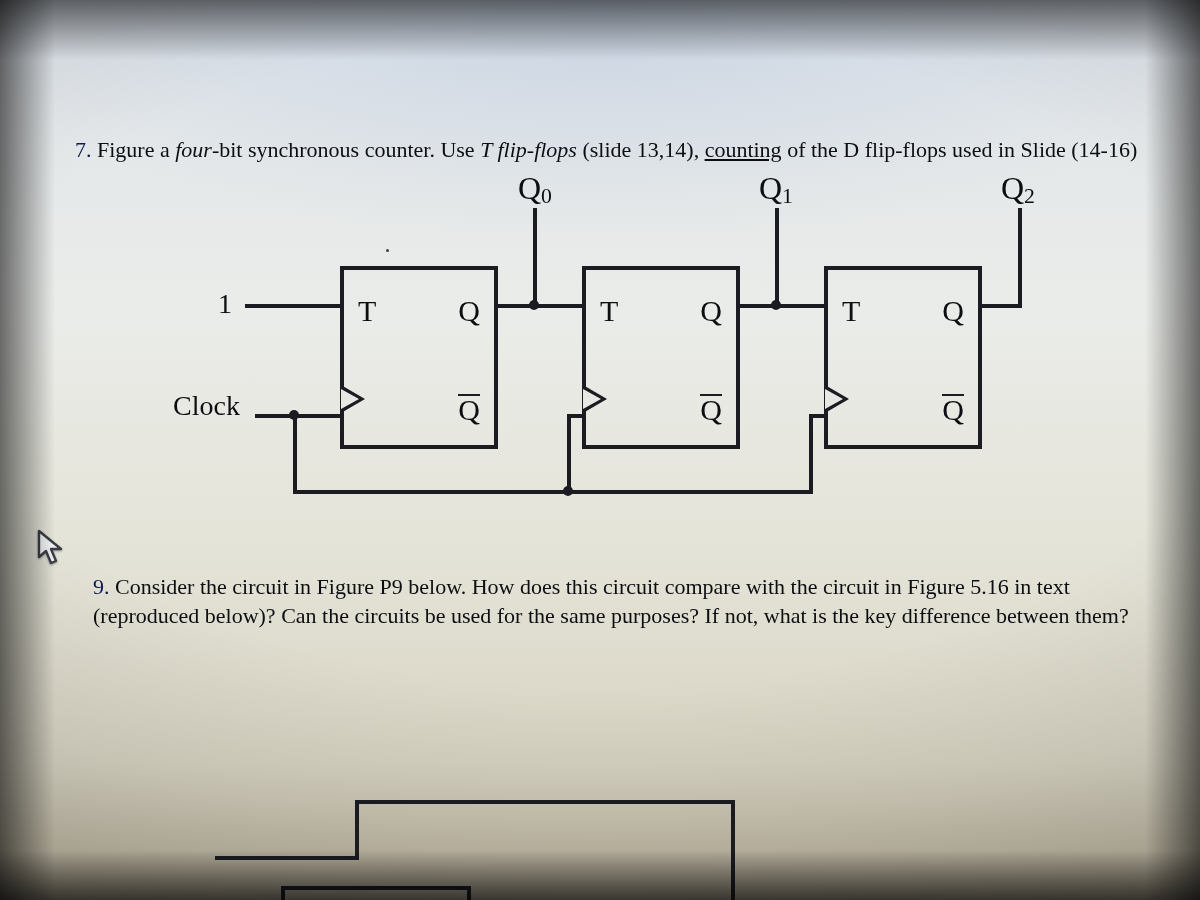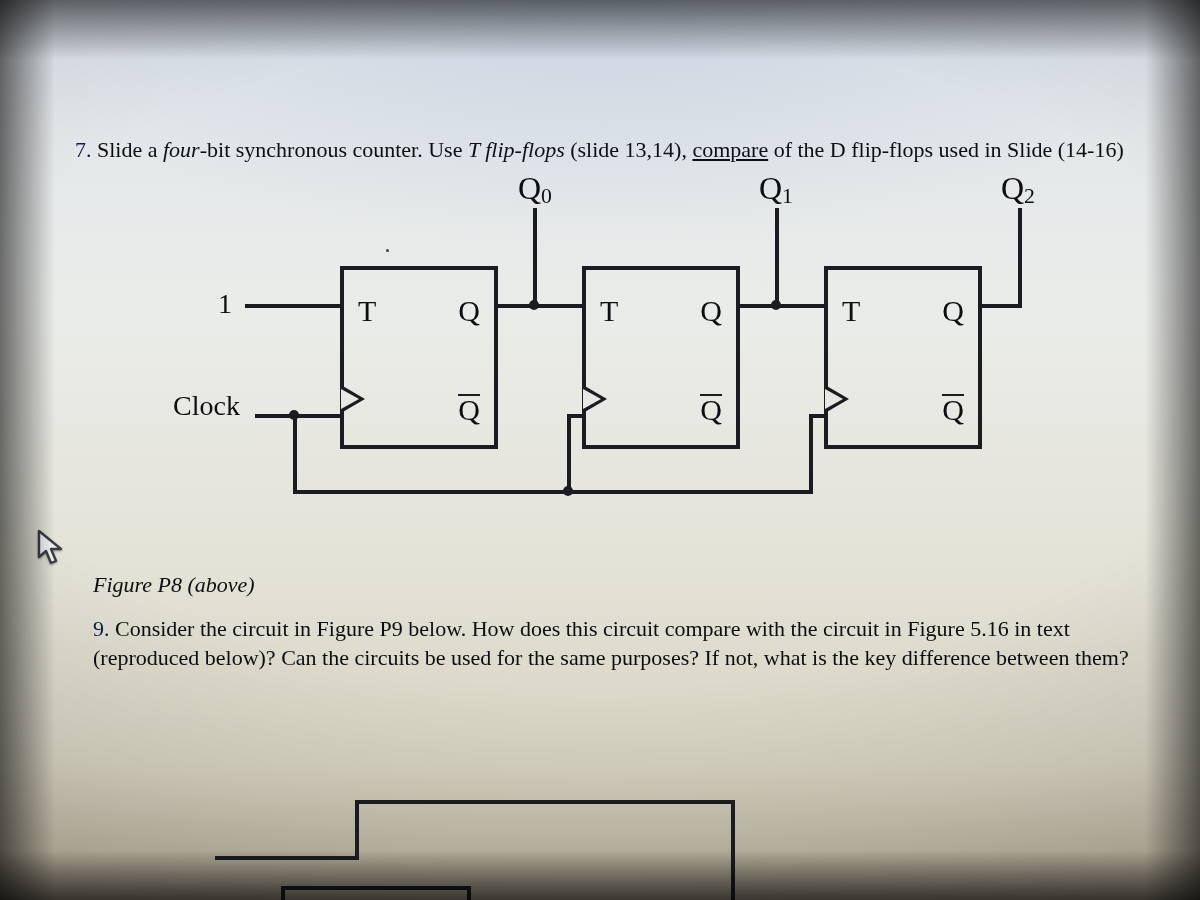--- a/index.html
+++ b/index.html
@@ -58,21 +58,21 @@
   .bezel.bottom{left:0;right:0;bottom:0;height:50px;background:linear-gradient(0deg,rgba(0,0,0,.65),rgba(0,0,0,0));}
   .bezel.left{top:0;bottom:0;left:0;width:55px;background:linear-gradient(90deg,rgba(0,0,0,.55),rgba(0,0,0,0));}
   .bezel.right{top:0;bottom:0;right:0;width:55px;background:linear-gradient(270deg,rgba(0,0,0,.55),rgba(0,0,0,0));}
 </style>
 </head>
 <body>
 
 <div class="page">
 
   <p class="para">
-    <span class="num">7.</span><span> Slide a </span><span class="ital">four</span><span>-bit synchronous counter. Use </span><span class="ital">T flip-flops</span><span> (slide 13,14), </span><span class="under">compare</span><span> of the D flip-flops used in Slide (14-16)</span>
+    <span class="num">7.</span><span> Figure a </span><span class="ital">four</span><span>-bit synchronous counter. Use </span><span class="ital">T flip-flops</span><span> (slide 13,14), </span><span class="under">counting</span><span> of the D flip-flops used in Slide (14-16)</span>
   </p>
 
 
   <div class="diagram">
 
     <div class="lblQ" style="left:403px;"><span>Q</span><sub>0</sub></div>
     <div class="lblQ" style="left:644px;"><span>Q</span><sub>1</sub></div>
     <div class="lblQ" style="left:886px;"><span>Q</span><sub>2</sub></div>
 
     <div class="sideLbl" style="left:103px;top:110px;">1</div>
@@ -118,21 +118,20 @@
 
     <div class="wire" style="left:621px;top:126px;width:92px;height:4px;"></div>
     <div class="wire" style="left:660px;top:30px;width:4px;height:100px;"></div>
     <div class="node" style="left:656px;top:122px;"></div>
 
     <div class="wire" style="left:863px;top:126px;width:44px;height:4px;"></div>
     <div class="wire" style="left:903px;top:30px;width:4px;height:100px;"></div>
 
   </div>
 
-  <div class="caption">Figure P8 (above)</div>
 
   <p class="para" style="margin-left:18px;">
     <span class="num">9.</span><span> Consider the circuit in Figure P9 below. How does this circuit compare with the circuit in Figure 5.16 in text (reproduced below)? Can the circuits be used for the same purposes? If not, what is the key difference between them?</span>
   </p>
 
 </div>
 
 <div class="cursor" style="left:36px;top:529px;">
   <svg width="30" height="38" viewBox="0 0 30 38">
     <path d="M3 2 L3 28 L10 22 L15 34 L20 32 L15 20 L25 20 Z" fill="#f2f3f5" stroke="#3a3d44" stroke-width="2.4" stroke-linejoin="round"></path>

